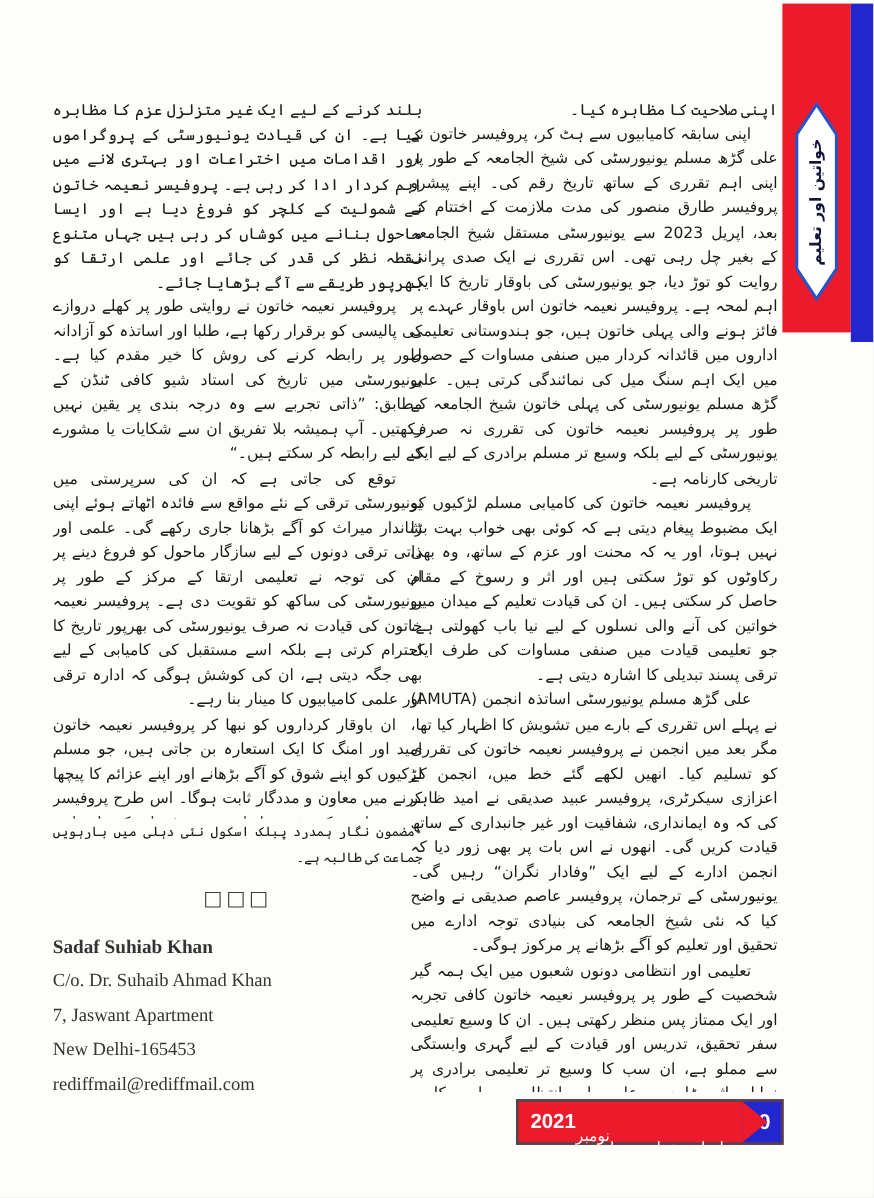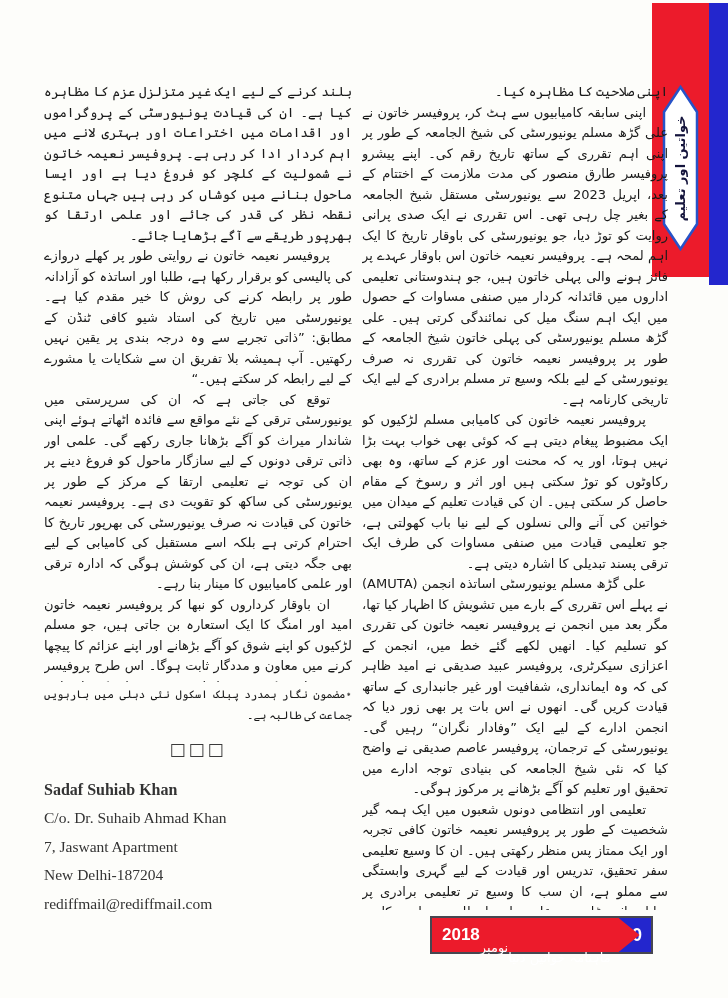--- a/index.html
+++ b/index.html
@@ -44,21 +44,21 @@
   
   .col {
     position: absolute;
     direction: rtl;
     font-size: 13px;
     line-height: 20.5px;
     text-align: justify;
   }
   .col p { text-indent: 22px; }
   .col p.no-indent { text-indent: 0; font-family: Liberation Serif, serif; }
-  .col-right { left: 362px; top: 82px; width: 306px; height: 828px; overflow: hidden; }
+  .col-right { left: 342px; top: 82px; width: 306px; height: 828px; overflow: hidden; }
   .col-left  { left: 44px;  top: 82px; width: 308px; }
   .col-left .main-text { max-height: 600px; overflow: hidden; }
   .footnote { font-size: 11px; margin-top: 2px; }
 
   .end-marker {
     margin-top: 14px;
     text-align: center;
     direction: ltr;
     font-size: 17px; font-weight: 700; letter-spacing: 3px;
     color: #3a3a3a;
@@ -142,31 +142,31 @@
 
     <p class="footnote no-indent">٭مضمون نگار ہمدرد پبلک اسکول نئی دہلی میں بارہویں جماعت کی طالبہ ہے۔</p>
 
     <div class="end-marker">□□□</div>
 
     <div class="contact">
       <div class="name">Sadaf Suhiab Khan</div>
       <div>
           <div>C/o. Dr. Suhaib Ahmad Khan</div>
           <div>7, Jaswant Apartment</div>
-          <div>New Delhi-187204</div>
+          <div>New Delhi-165453</div>
           <div>rediffmail@rediffmail.com</div>
         </div>
     </div>
   </div>
 
   <div class="footer-bar">
     <div class="footer-red">
       <span class="footer-magazine">ماہنامہ خواتین دنیا</span>
       <span class="footer-month">نومبر</span>
-      <span class="footer-year">2018</span>
+      <span class="footer-year">2021</span>
     </div>
     <div class="footer-blue">
       <div class="footer-chevron"></div>
       <span>40</span>
     </div>
   </div>
 
 </div>
 
 </body></html>

